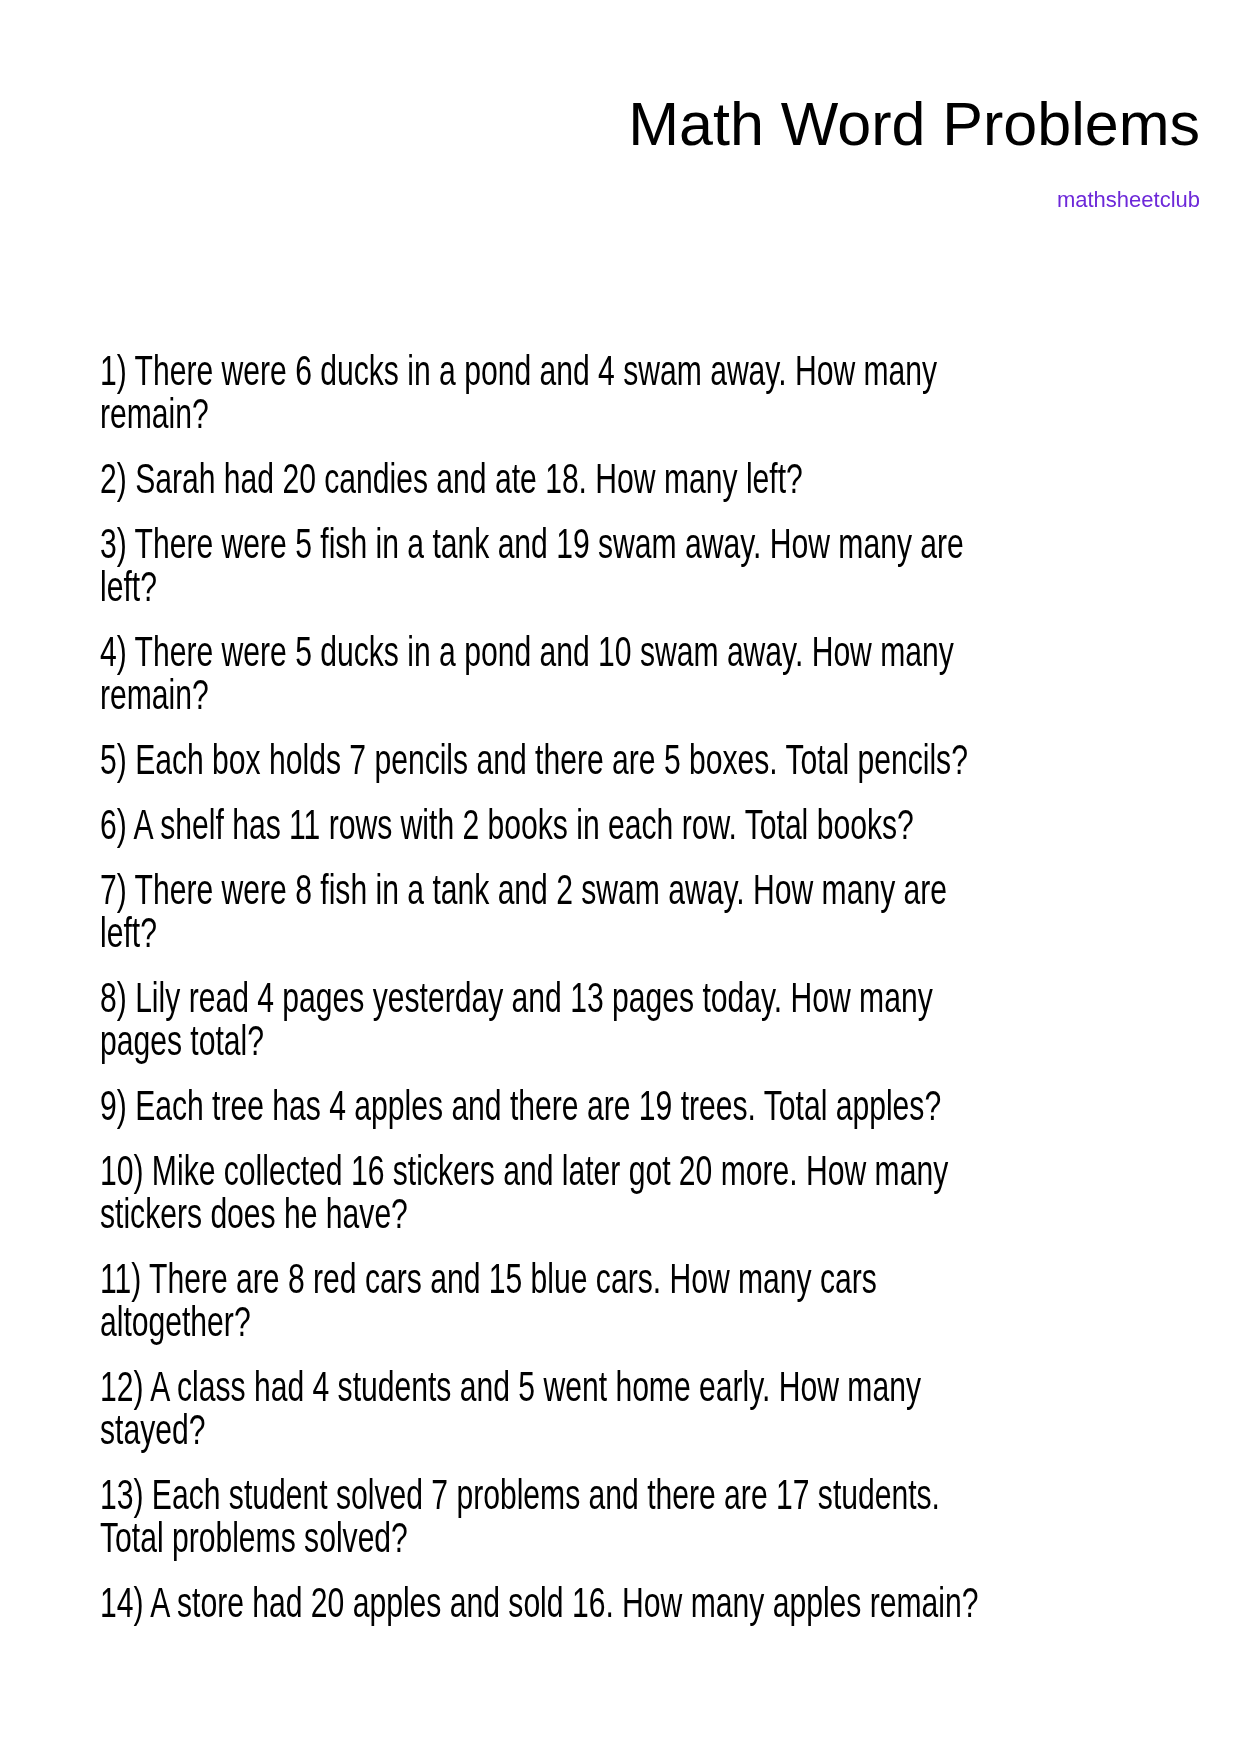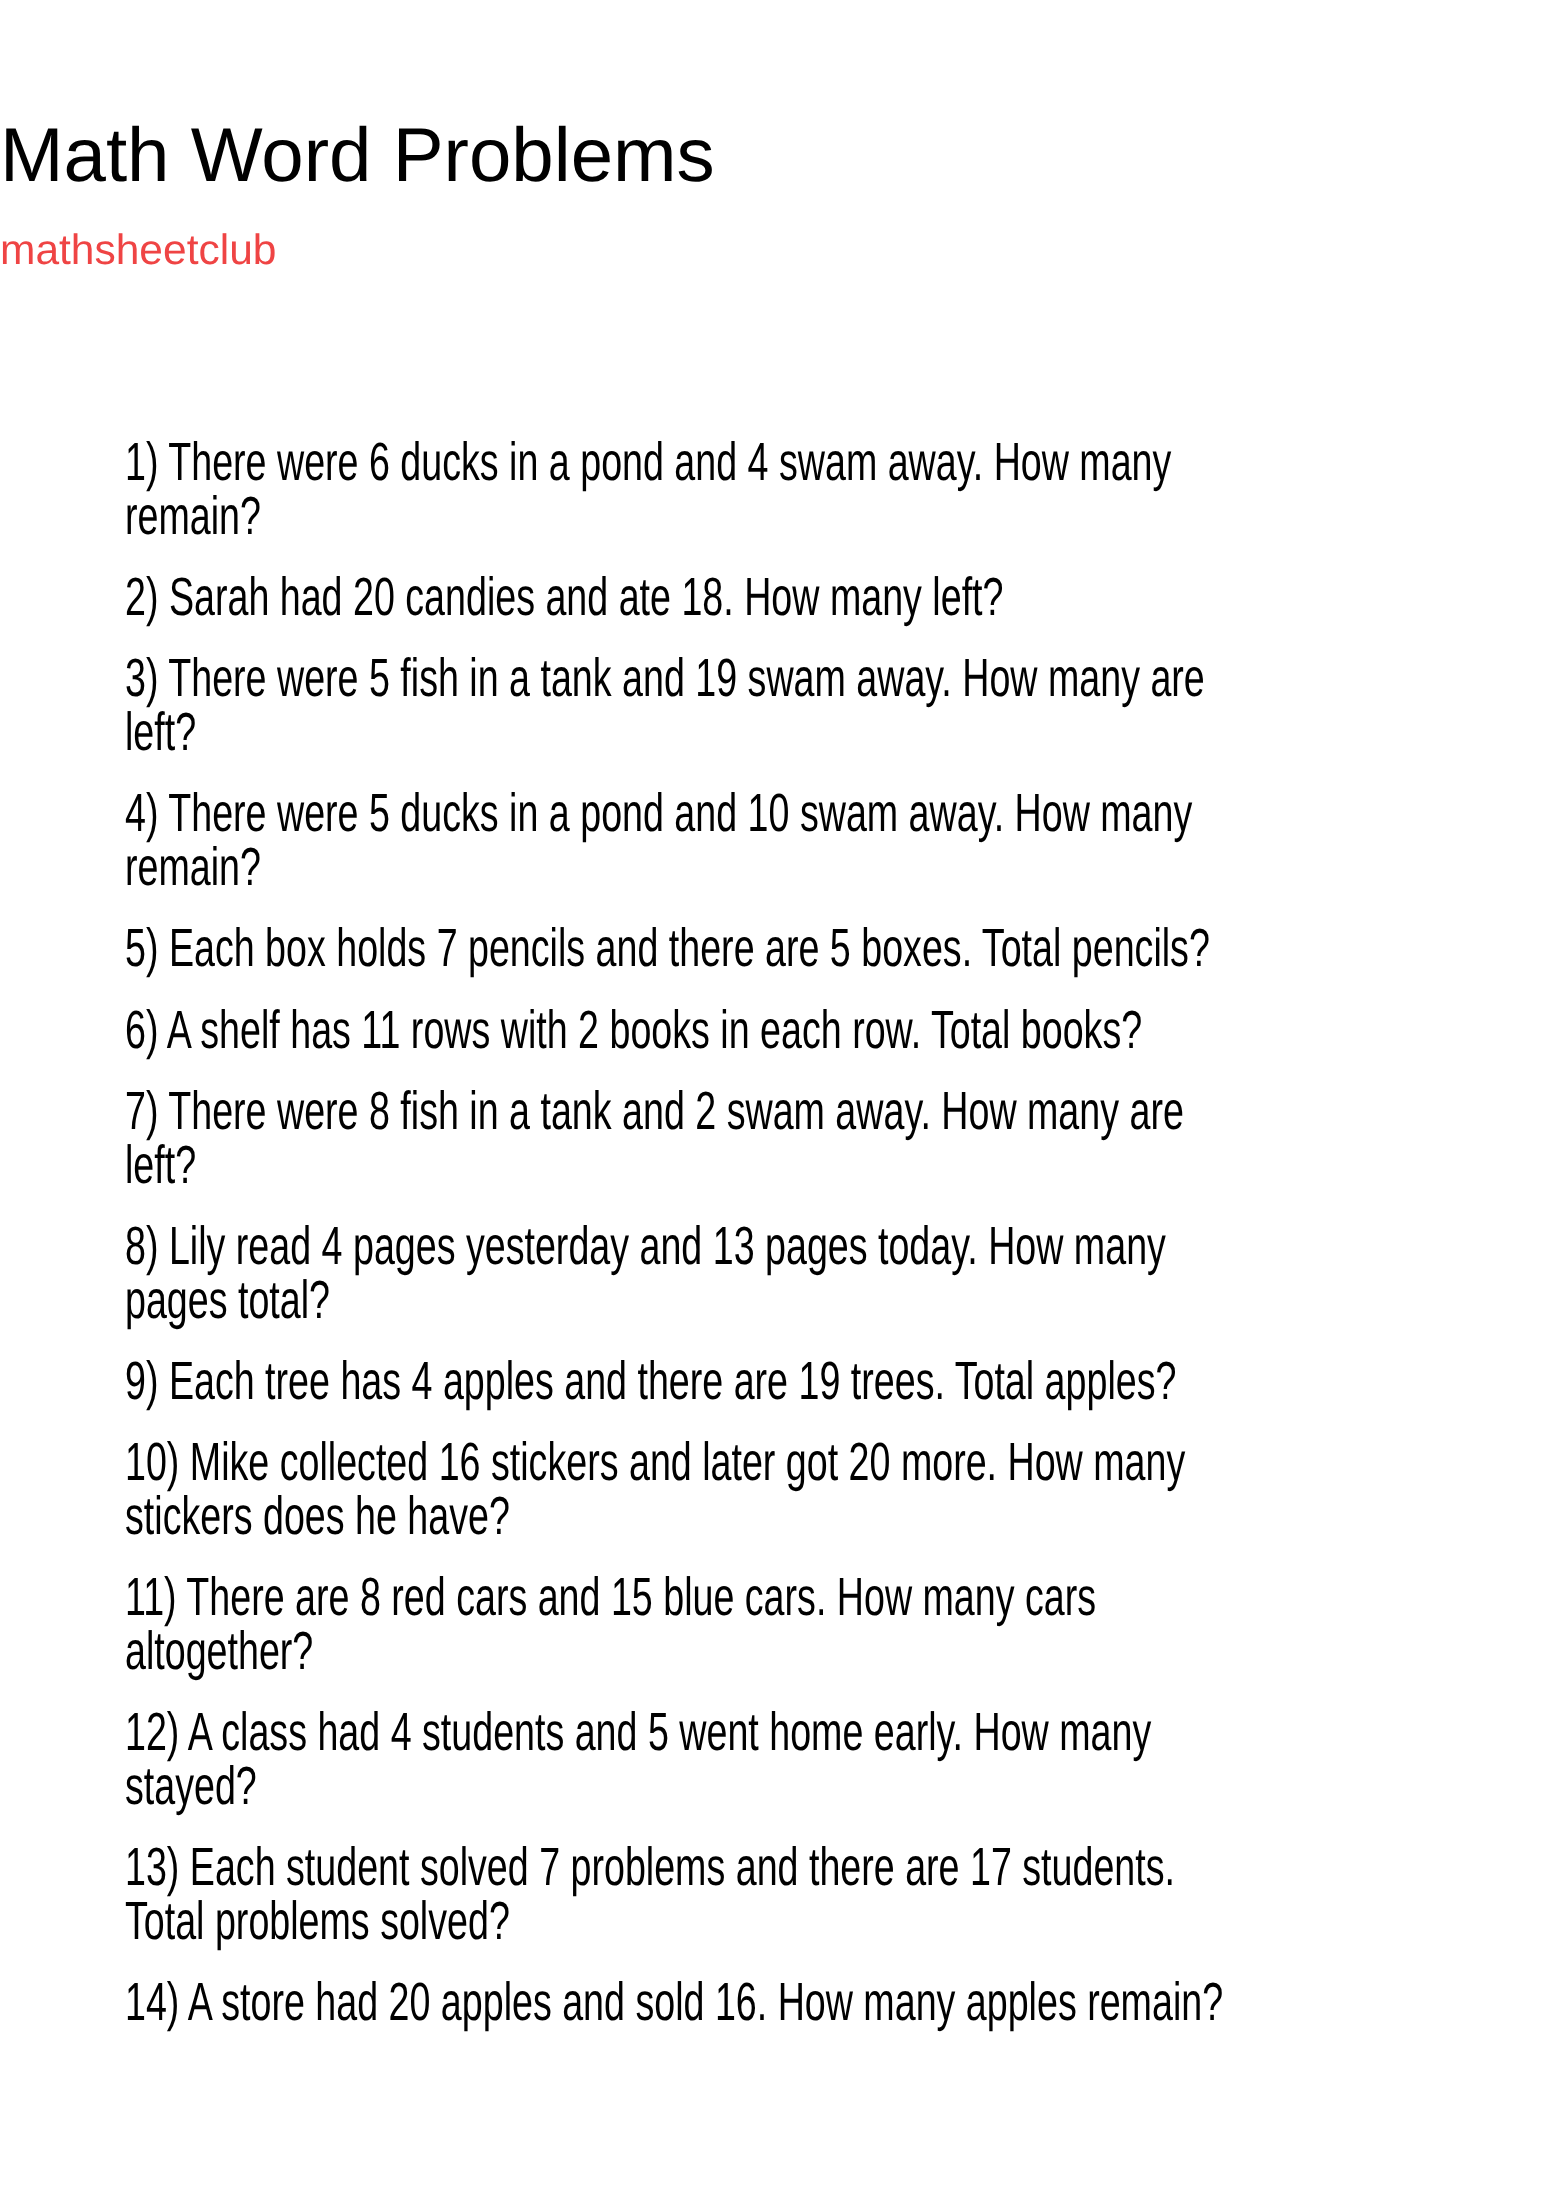--- a/index.html
+++ b/index.html
@@ -15,35 +15,35 @@
     color: #000000;
   }
   .sheet {
     width: 1240px;
     height: 1754px;
     position: relative;
     background: #ffffff;
   }
   .header {
     width: 1200px;
-    text-align: left;
+    text-align: right;
   }
   .title {
     font-size: 61px;
     line-height: 64px;
     font-weight: 400;
     margin: 92px 0 0 0;
     color: #000000;
     letter-spacing: 0;
   }
   .subtitle {
-    font-size: 34px;
+    font-size: 22px;
     line-height: 40px;
     margin: 24px 0 12px 0;
-    color: #ef4444;
+    color: #6d28d9;
   }
   .problems {
     margin: 129px 0 0 100px;
     width: 1272px; 
   }
   .problem {
     font-size: 43px;
     line-height: 43px;
     width: 1272px;
     margin: 0 0 22px 0;

